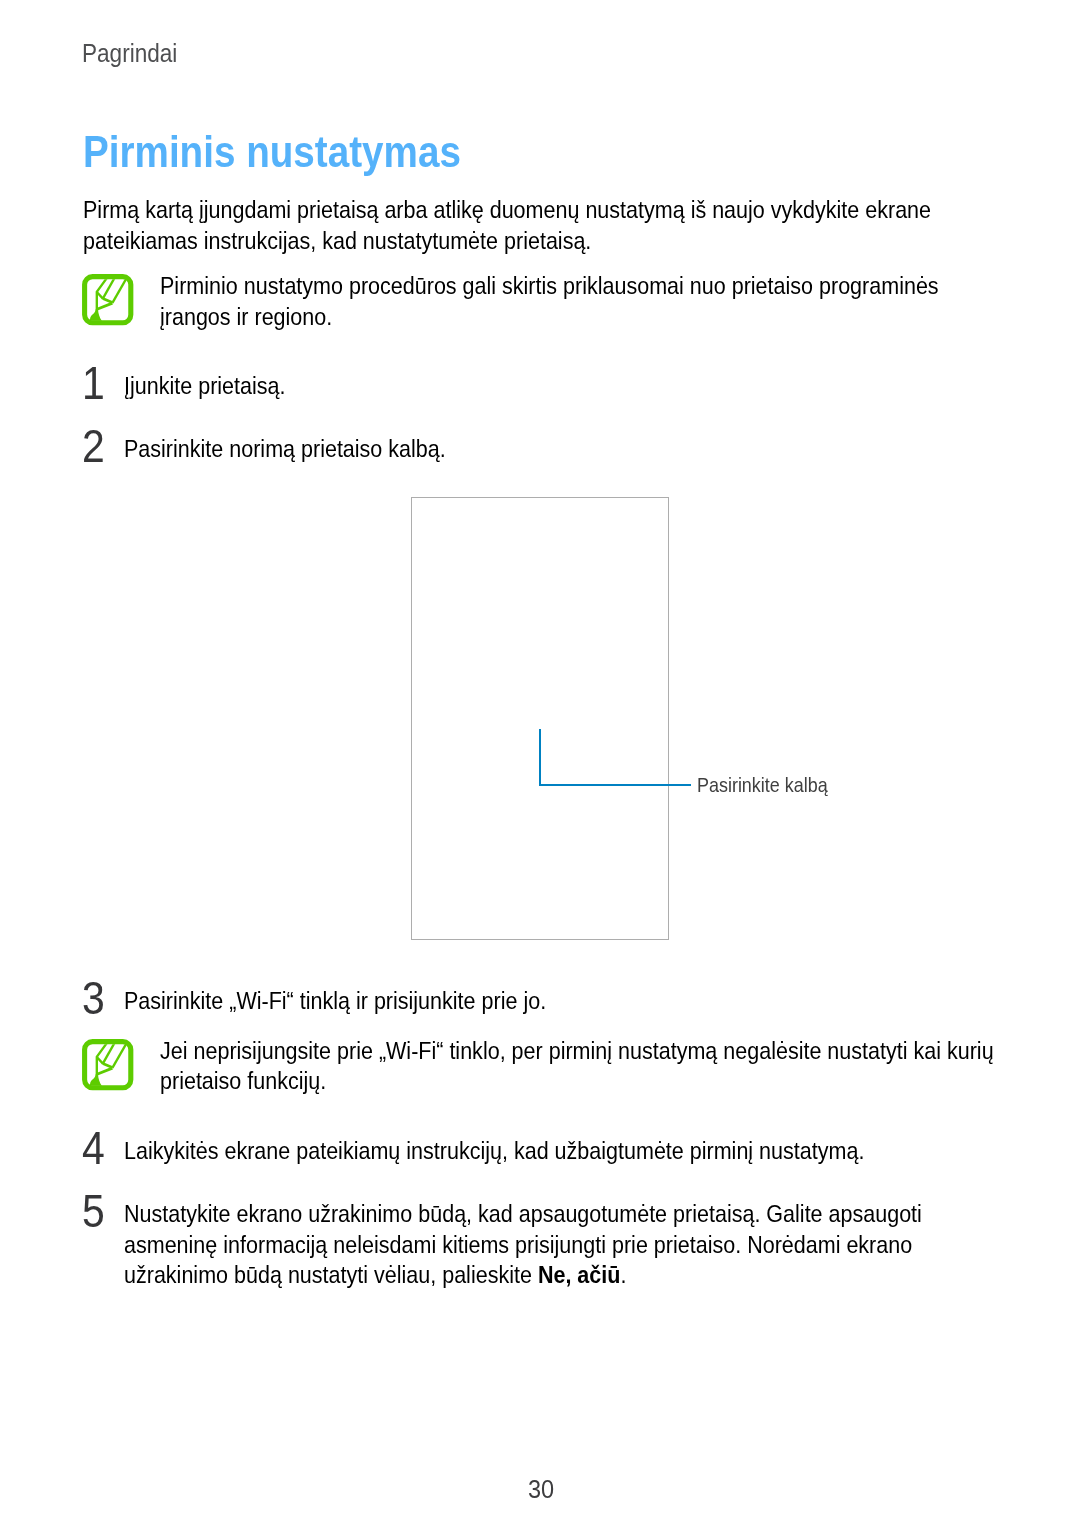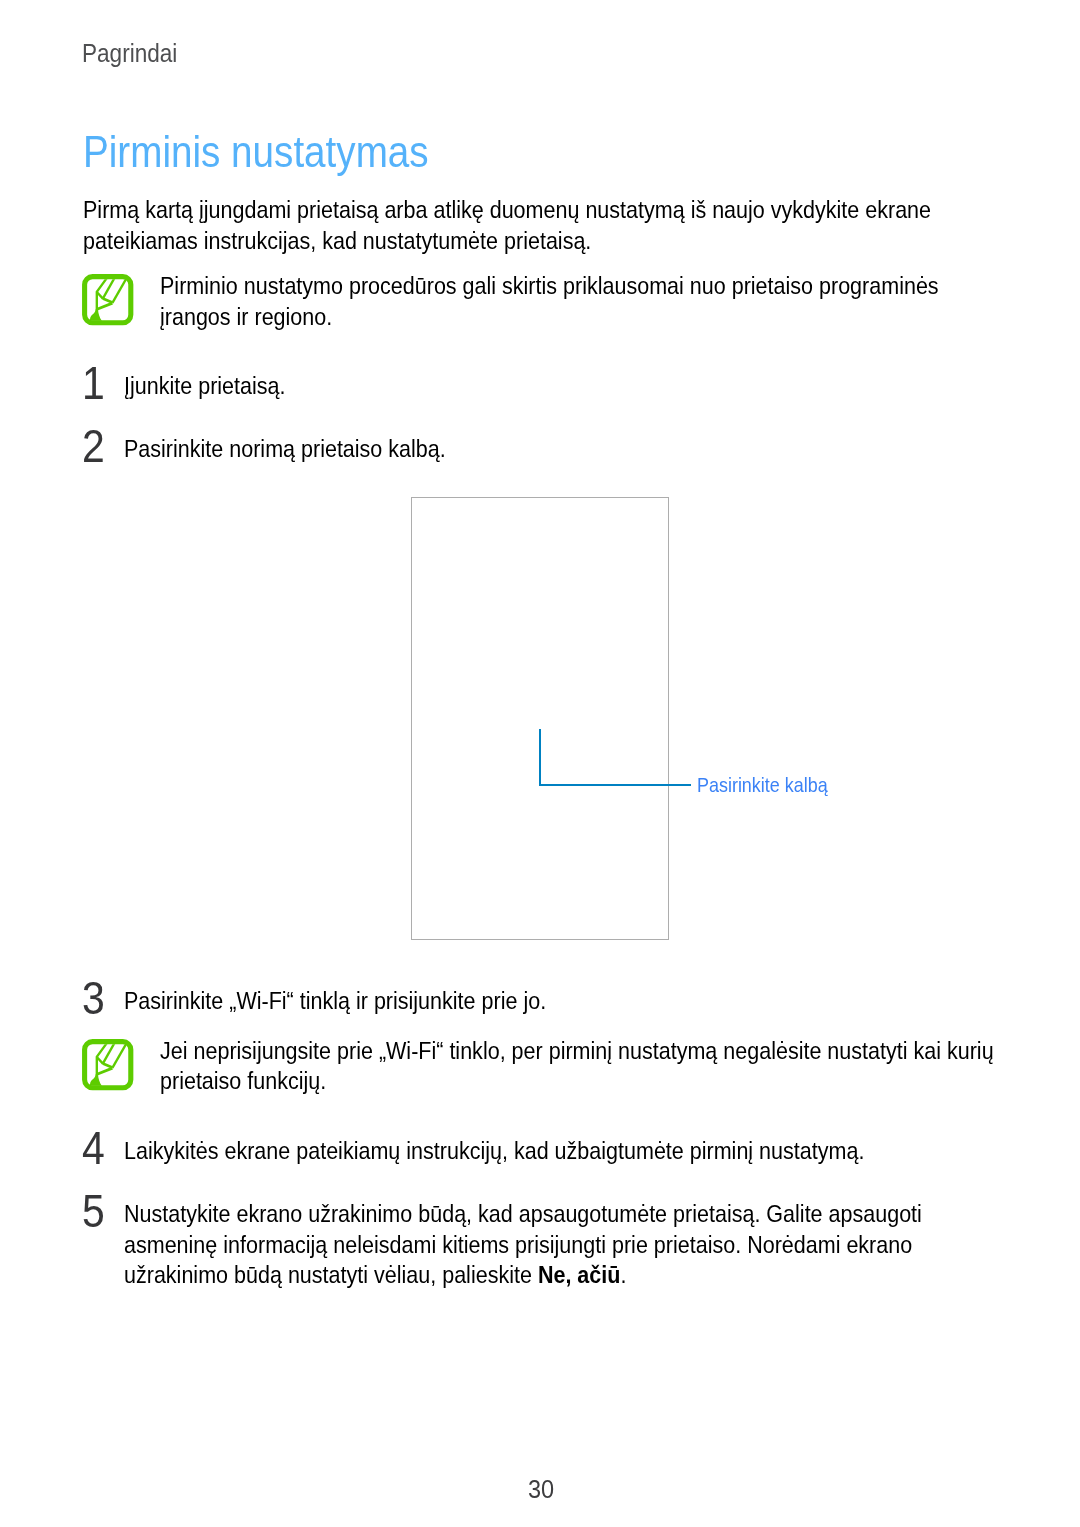--- a/index.html
+++ b/index.html
@@ -31,21 +31,21 @@
     white-space: nowrap;
   }
   .breadcrumb .sq { transform: scaleX(0.885); }
 
   
   .title {
     position: absolute;
     left: 83px; top: 130.4px;
     font-size: 44px;
     line-height: 44px;
-    font-weight: normal;
+    font-weight: bold;
     color: #55b2fa;
     white-space: nowrap;
   }
   .title .sq { transform: scaleX(0.878); }
 
   
   .body-text {
     font-size: 24.6px;
     line-height: 30.4px;
     color: #000000;
@@ -82,21 +82,21 @@
     width: 258px; height: 443px;
     border: 1px solid #adadad;
     background: #ffffff;
     box-sizing: border-box;
   }
   .cal-v { position: absolute; left: 538.5px; top: 729px; width: 2.6px; height: 55px; background: #0081c2; }
   .cal-h { position: absolute; left: 538.5px; top: 783.6px; width: 152px; height: 2.6px; background: #0081c2; }
   .cal-label {
     position: absolute; left: 697.3px; top: 775px;
     font-size: 20.4px; line-height: 20.4px;
-    color: #3b82f6; white-space: nowrap;
+    color: #404040; white-space: nowrap;
   }
   .cal-label .sq { transform: scaleX(0.88); }
 
   
   .pageno {
     position: absolute;
     left: 528.2px; top: 1476.5px;
     text-align: right; white-space: nowrap;
     font-size: 25.3px; line-height: 25.3px;
     color: #3d3d3f;

